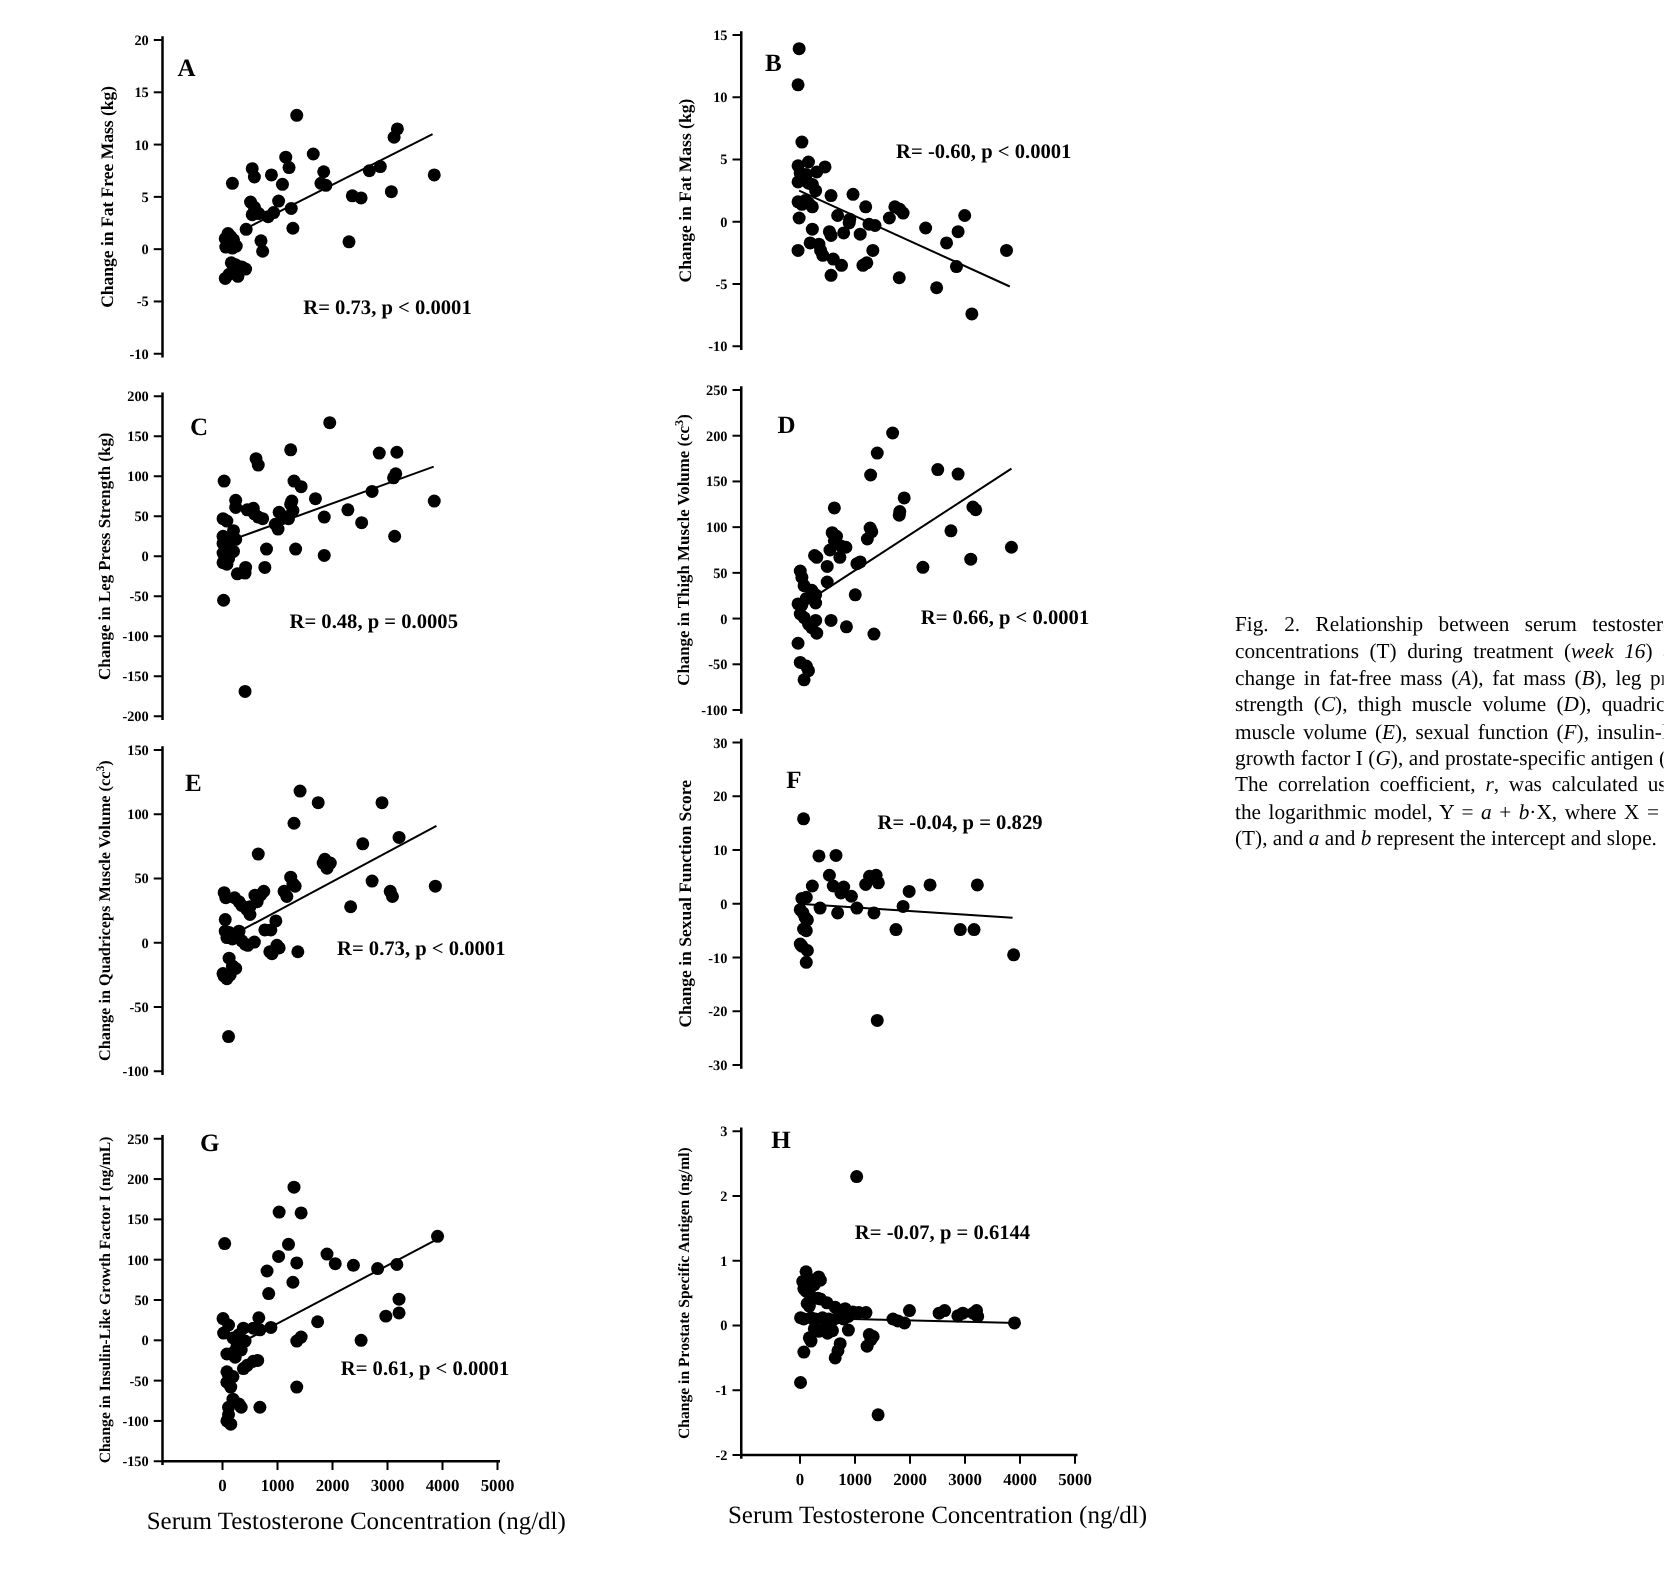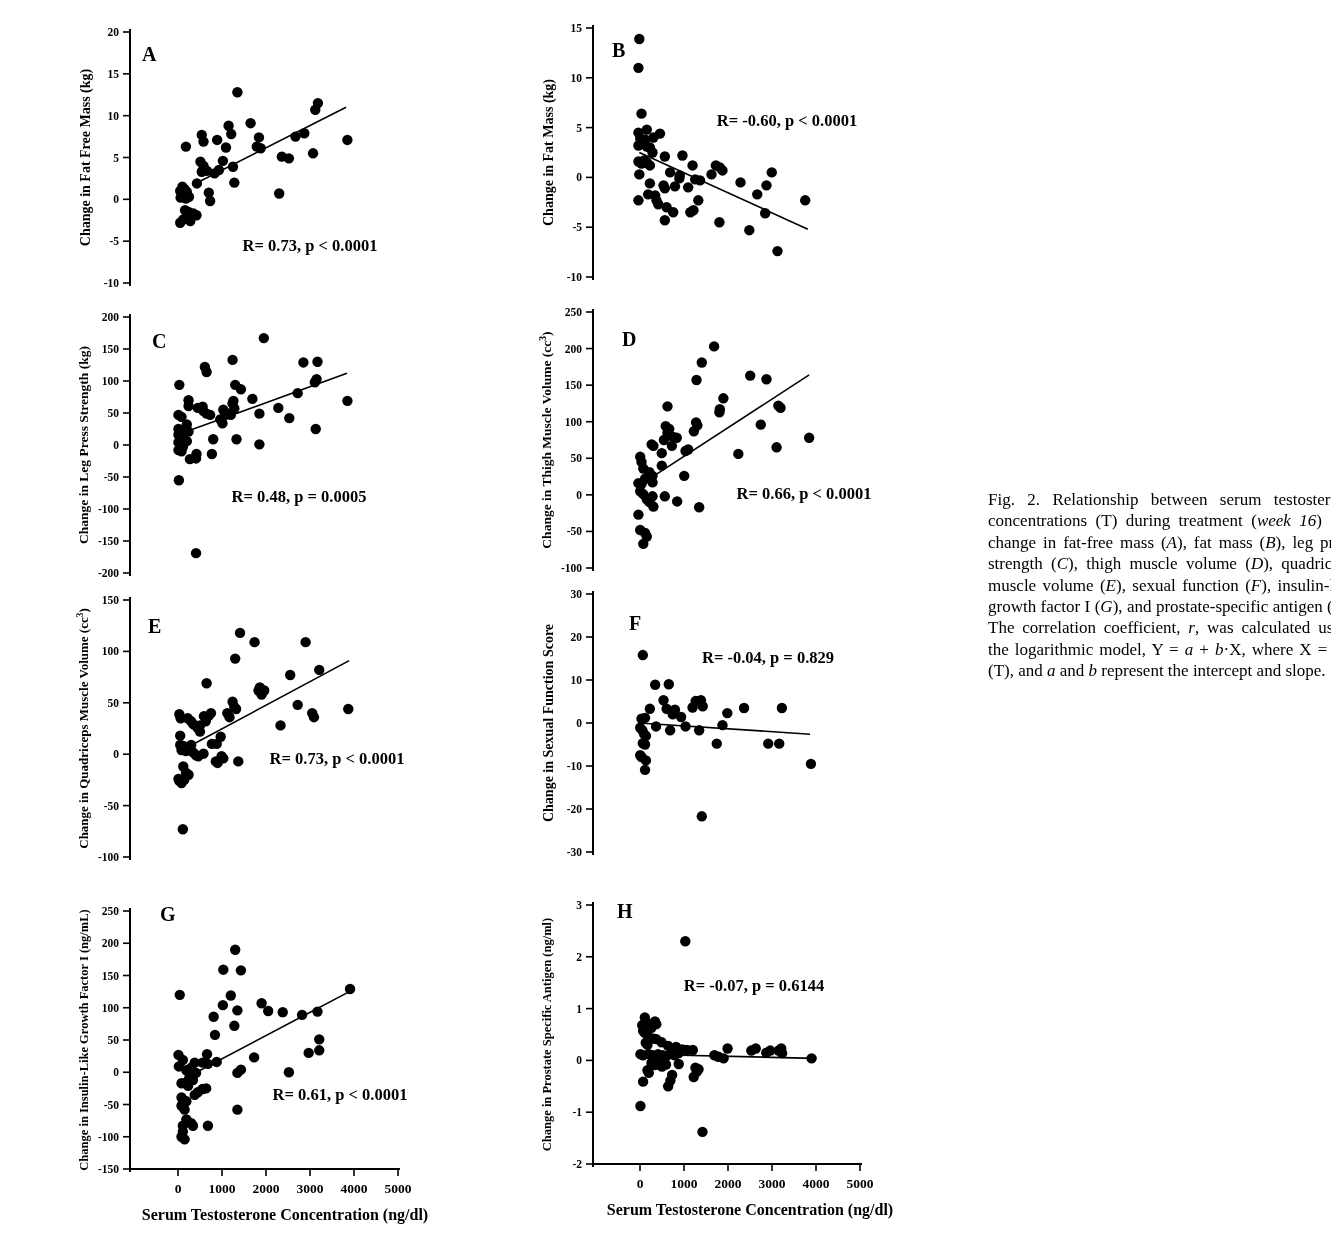--- a/index.html
+++ b/index.html
@@ -5,21 +5,21 @@
   html,body{margin:0;padding:0;background:#fff;}
   #canvas{position:relative;width:1331px;height:1260px;background:#fff;
           font-family:"Liberation Serif",serif;color:#000;overflow:hidden;}
   svg.panel{position:absolute;overflow:visible;}
   svg text{fill:#000;}
   .tick{font-family:"Liberation Serif",serif;font-weight:bold;font-size:11.5px;}
   .xtick{font-family:"Liberation Serif",serif;font-weight:bold;font-size:13.5px;}
   .letter{font-family:"Liberation Serif",serif;font-weight:bold;font-size:20px;}
   .ann{font-family:"Liberation Serif",serif;font-weight:bold;font-size:16.5px;}
   .ylab{font-family:"Liberation Serif",serif;font-weight:bold;}
-  .axis-title{position:absolute;font-weight:bold;font-size:16px;white-space:nowrap;
+  .axis-title{position:absolute;font-weight:normal;font-size:20px;white-space:nowrap;
               transform:translateX(-50%);}
   .caption{position:absolute;left:988px;top:489px;width:367px;font-size:17px;
            line-height:21.4px;text-align:justify;}
 </style>
 </head>
 <body>
 
 <div id="canvas">
   <svg class="panel" width="455" height="300" style="left: 60px; top: 10px;">
       <line x1="70" y1="19" x2="70" y2="276" stroke="#000" stroke-width="2"></line>

